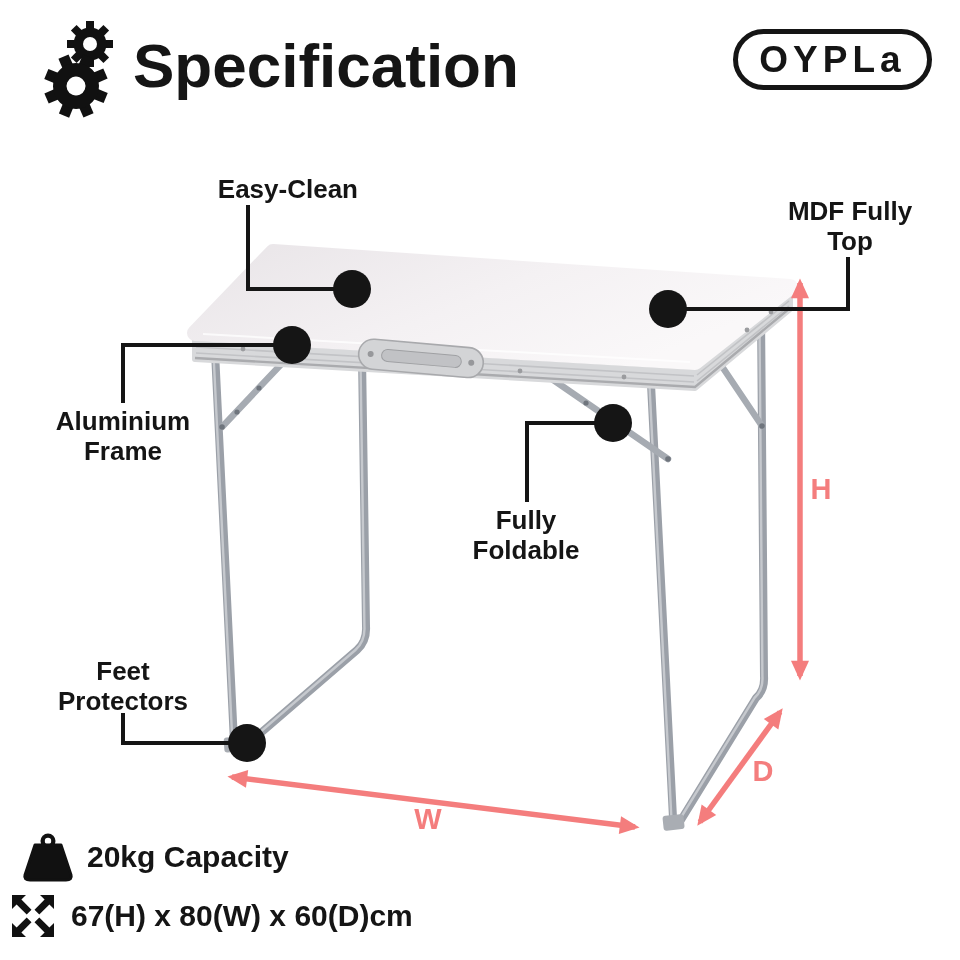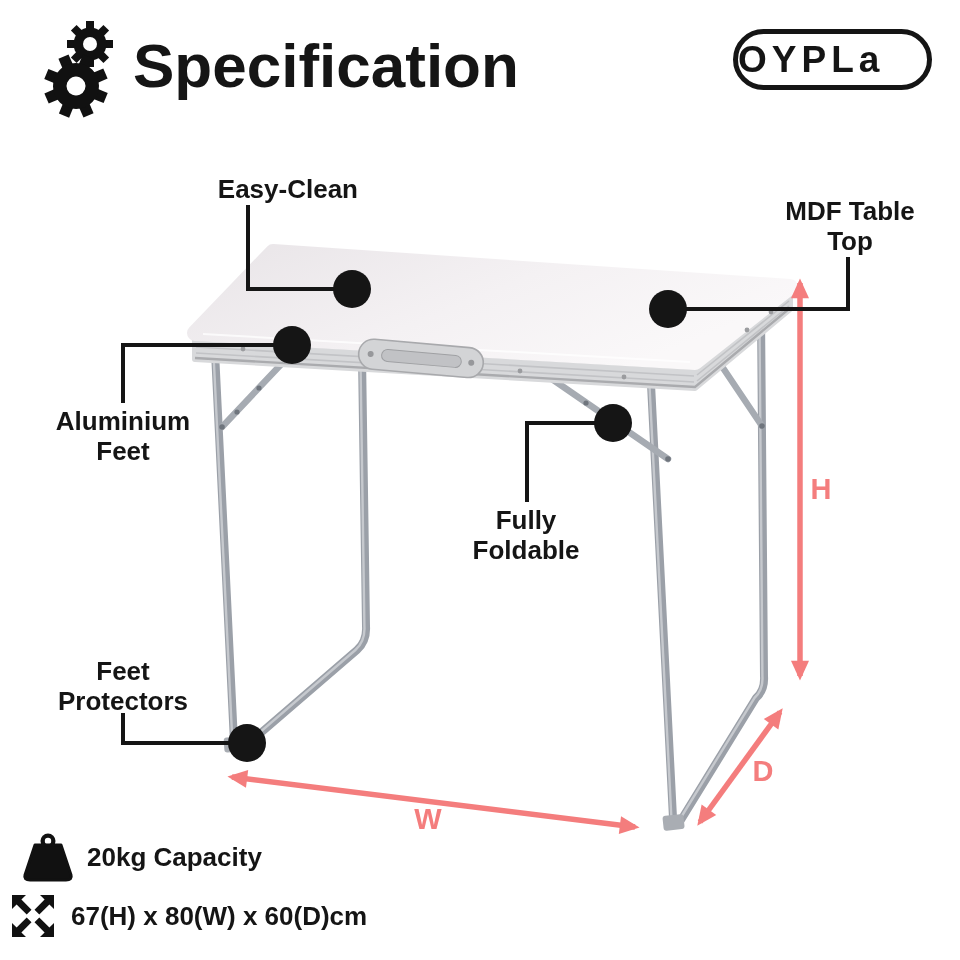--- a/index.html
+++ b/index.html
@@ -14,21 +14,21 @@
   
   .title{
     position:absolute;left:133px;top:30px;
     font-size:62px;font-weight:bold;letter-spacing:0px;color:var(--ink);
     white-space:nowrap;
   }
   .gears{position:absolute;left:36px;top:18px;}
   .logo{
     position:absolute;left:733px;top:29px;width:199px;height:61px;
     border:5px solid var(--ink);border-radius:34px;box-sizing:border-box;
-    display:flex;align-items:center;
+    display:flex;align-items:center;justify-content:center;
     font-size:37px;font-weight:bold;letter-spacing:5px;color:var(--ink);
   }
   
   .label{
     position:absolute;transform:translate(-50%,0);
     font-size:26px;font-weight:bold;line-height:30px;text-align:center;
     color:var(--ink);
   }
   .lbl-easy{left:248px;top:174px;width:220px;text-align:right;}
   .lbl-mdf{left:850px;top:196px;width:160px;}
@@ -39,21 +39,21 @@
   .dim{
     position:absolute;transform:translate(-50%,-50%);
     color:var(--accent);font-size:29px;font-weight:bold;
   }
   .dim-h{left:821px;top:489px;}
   .dim-w{left:428px;top:819px;}
   .dim-d{left:763px;top:771px;}
   
   .spec-row{
     position:absolute;display:flex;align-items:center;gap:13px;
-    font-size:26px;font-weight:bold;color:var(--ink);white-space:nowrap;
+    font-size:30px;font-weight:bold;color:var(--ink);white-space:nowrap;
   }
   .spec-capacity{left:22px;top:831px;}
   .spec-size{left:8px;top:891px;}
 </style>
 </head>
 <body>
 
 <div class="stage">
 
   <svg class="fig" width="960" height="960" viewBox="0 0 960 960">
@@ -175,22 +175,22 @@
     </g>
   </svg>
 
   <div class="title">Specification</div>
 
   <div class="logo">
     <span>OYPLa</span>
   </div>
 
   <div class="label lbl-easy">Easy-Clean</div>
-  <div class="label lbl-mdf">MDF Table Top</div>
-  <div class="label lbl-alu">Aluminium Feet</div>
+  <div class="label lbl-mdf">MDF Fully Top</div>
+  <div class="label lbl-alu">Aluminium Frame</div>
   <div class="label lbl-feet">Feet Protectors</div>
   <div class="label lbl-fold">Fully Foldable</div>
 
   <div class="dim dim-h">H</div>
   <div class="dim dim-w">W</div>
   <div class="dim dim-d">D</div>
 
   <div class="spec-row spec-capacity">
     <svg width="52" height="52" viewBox="0 0 52 52">
       <g fill="#111111">

